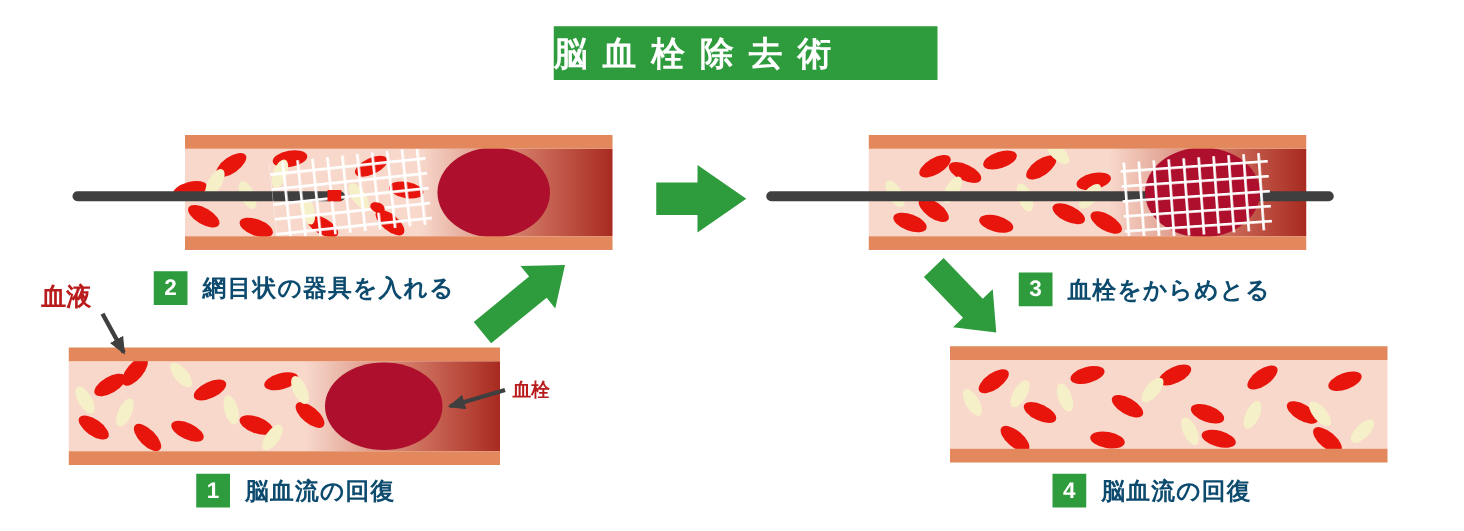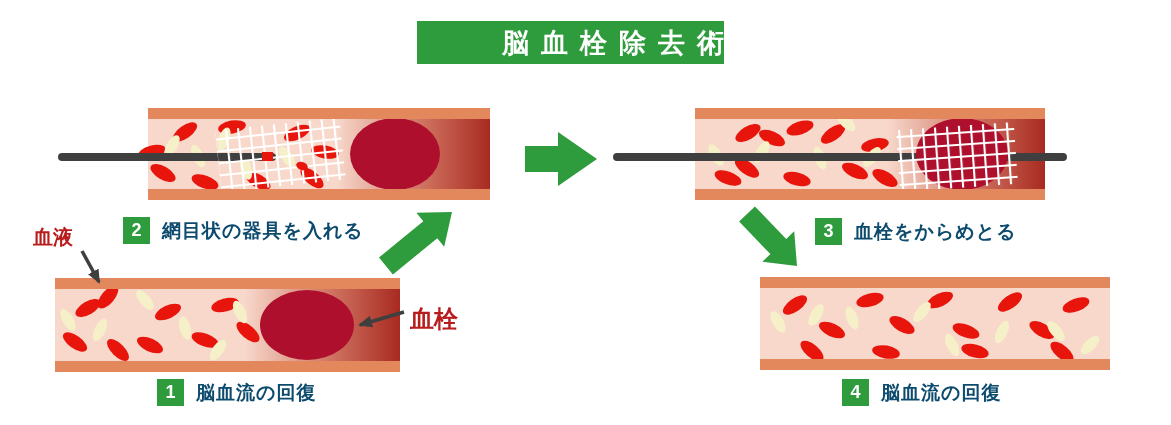--- a/index.html
+++ b/index.html
@@ -2,36 +2,36 @@
 <html><head>
 <meta charset="utf-8">
 <style>
   html,body{margin:0;padding:0;background:#ffffff;}
   #stage{
     position:relative;width:1171px;height:425px;background:#ffffff;overflow:hidden;
     font-family:"Liberation Sans","DejaVu Sans",sans-serif;
   }
   #canvas{position:absolute;left:0;top:0;}
   .title-banner{
-    position:absolute;left:417px;top:21px;width:307px;height:43px;
-    background:#2E9B3C;display:flex;align-items:center;justify-content:flex-end;
+    position:absolute;left:443px;top:21px;width:307px;height:43px;
+    background:#2E9B3C;display:flex;align-items:center;justify-content:flex-start;
   }
   .title-text{
     color:#ffffff;font-size:27px;font-weight:bold;letter-spacing:12px;margin-right:-12px;
     white-space:nowrap;
   }
   .step{position:absolute;display:flex;align-items:center;gap:12px;}
   .step-num{
     width:27px;height:27px;background:#2E9B3C;color:#ffffff;font-weight:bold;font-size:18px;
     display:flex;align-items:center;justify-content:center;flex:0 0 auto;
   }
   .step-text{font-size:19px;font-weight:bold;color:#0c4a6e;letter-spacing:1px;white-space:nowrap;}
   .annot{position:absolute;font-weight:bold;color:#b91c1c;white-space:nowrap;}
   .annot-blood{left:33px;top:224px;font-size:20px;}
-  .annot-clot{left:410px;top:303px;font-size:24px;font-family:Liberation Mono, monospace;}
+  .annot-clot{left:410px;top:303px;font-size:15px;font-family:Liberation Mono, monospace;}
 </style>
 </head>
 <body>
 
 <div id="stage">
 
   <svg id="canvas" width="1171" height="425" viewBox="0 0 1171 425" xmlns="http://www.w3.org/2000/svg">
     <defs>
       <linearGradient id="clogGrad" x1="0" y1="0" x2="1" y2="0">
         <stop offset="0" stop-color="#F7D8CB"></stop>

